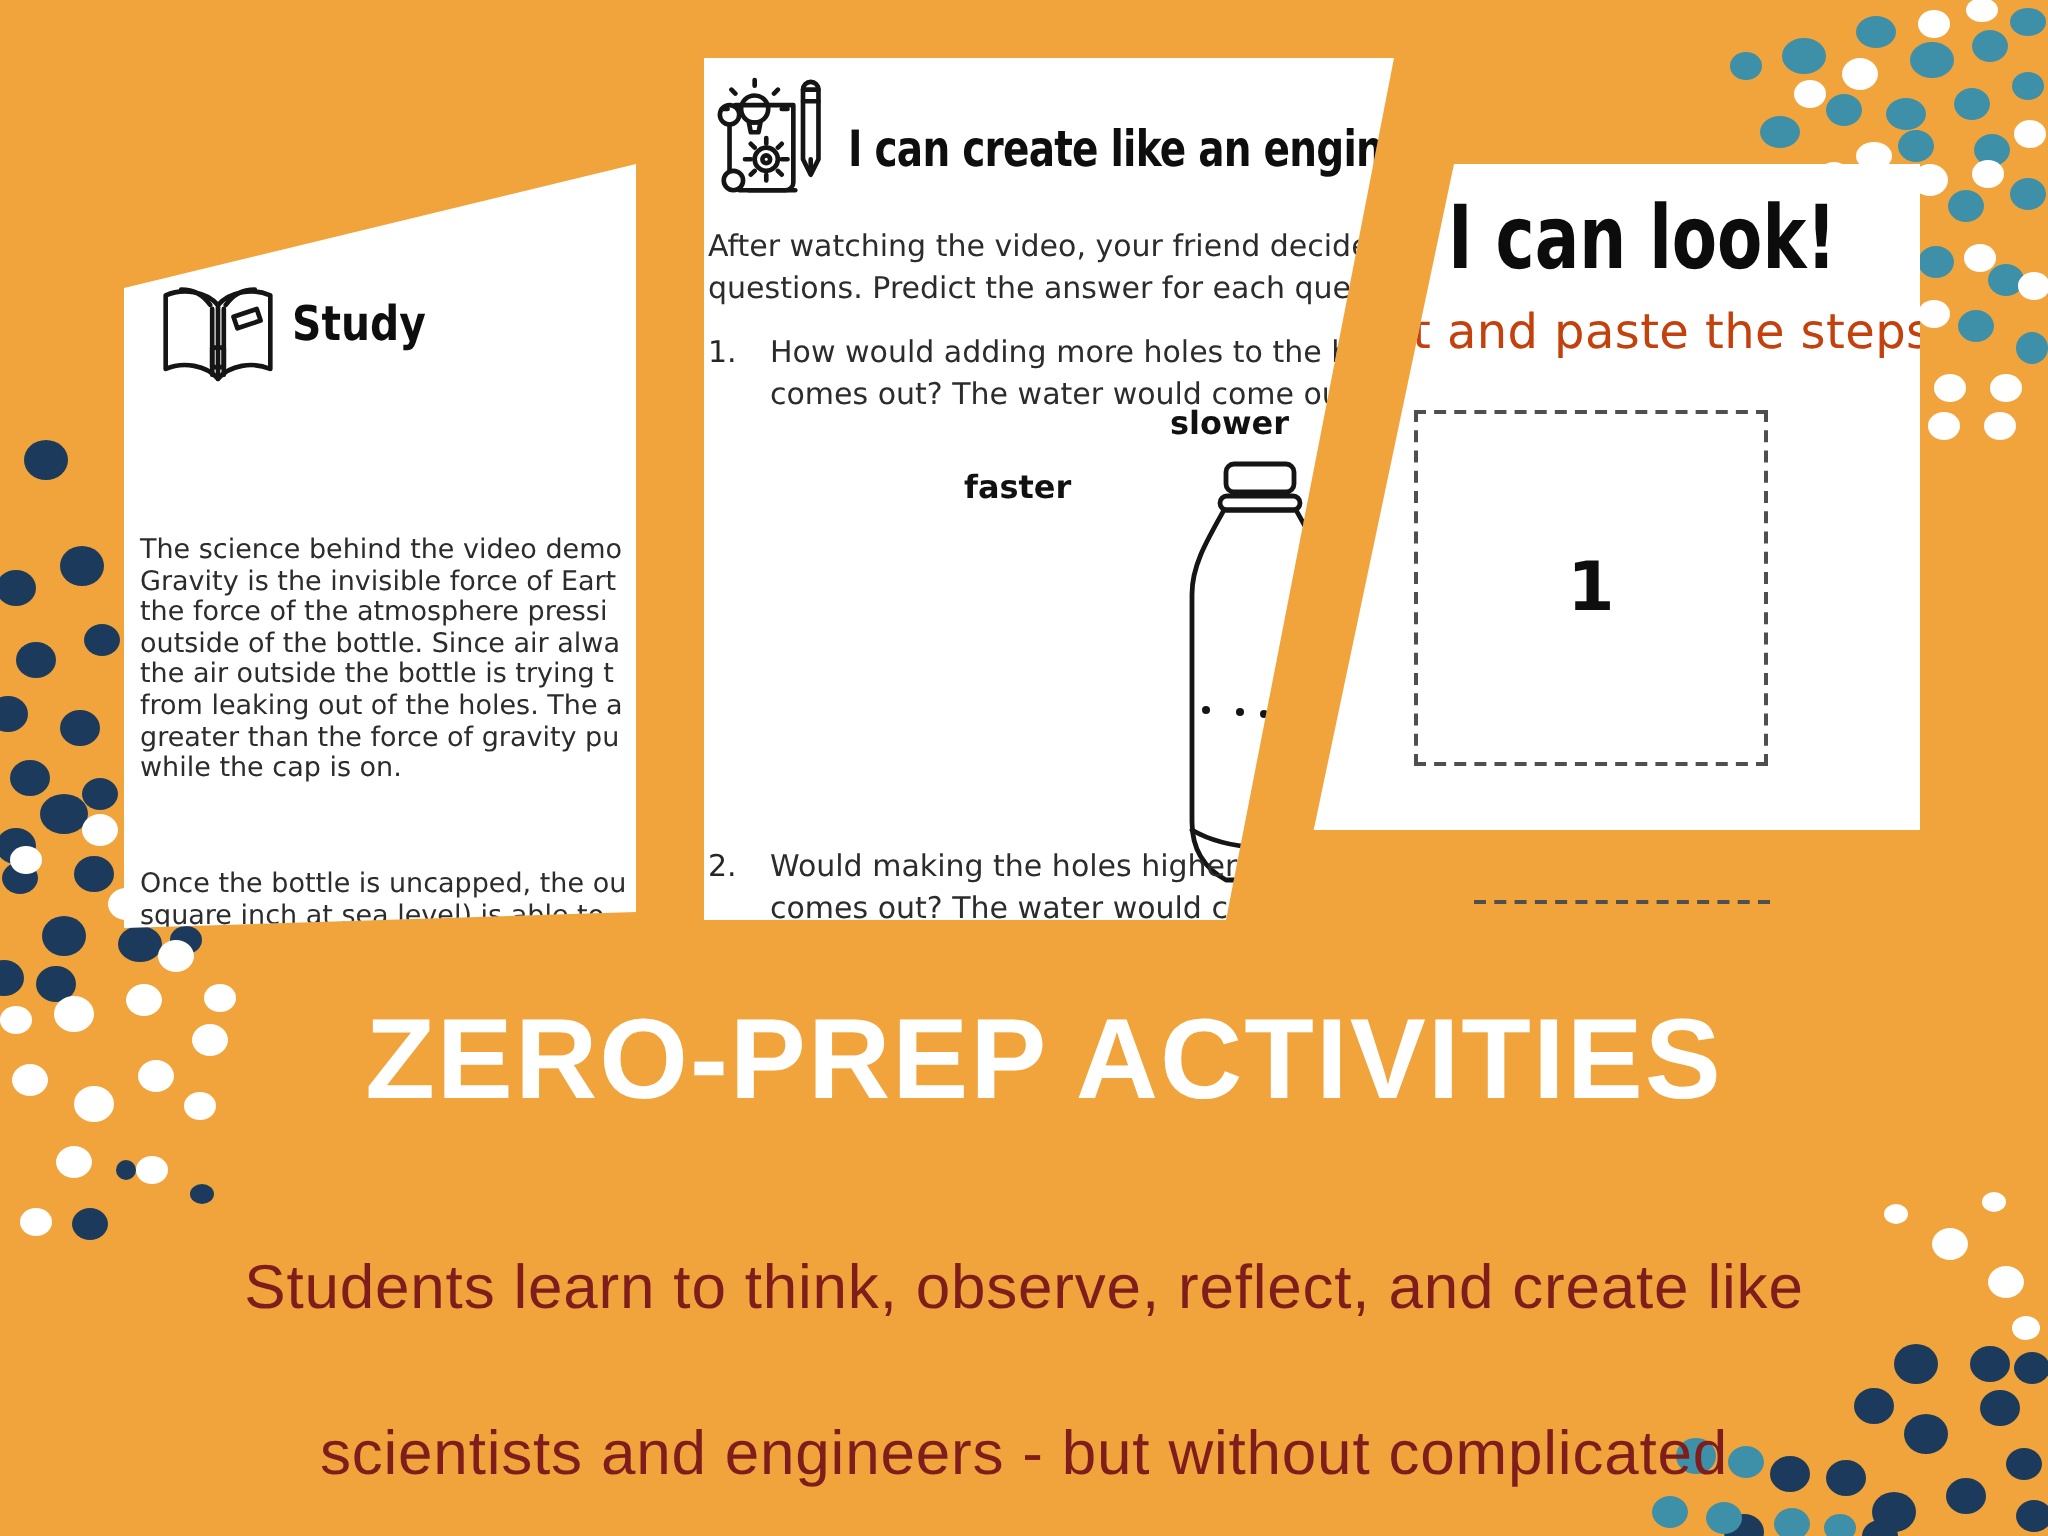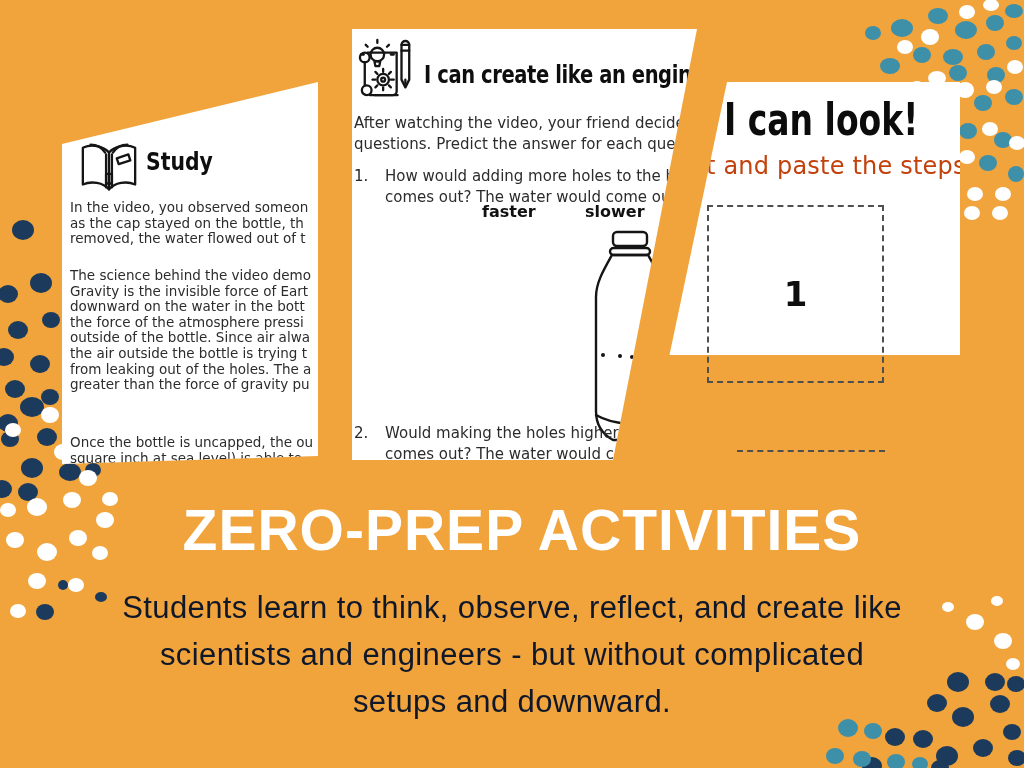--- a/index.html
+++ b/index.html
@@ -30,45 +30,45 @@
     font-size:25px; font-weight:bold; color:#0e0e0e; white-space:nowrap;
     transform:scaleX(0.78); transform-origin:left top; letter-spacing:-0.5px;}
   .eng-intro{position:absolute; left:2px; top:84px;}
   .eng-intro .ln,.q .ln{font-size:15px; line-height:20.5px;}
   .q{position:absolute; left:2px;}
   .q1{top:137px;} .q2{top:394px;}
   .qrow{display:flex;}
   .qnum{width:31px; flex:none; font-size:15px; line-height:21px;}
   .opts{position:absolute; top:173px; left:130px; width:240px;}
   .opt{font-size:16px; font-weight:bold; color:#111;}
-  .opt-faster{position:absolute; left:0;}
+  .opt-faster{position:absolute; left:0;margin-top:32px;}
   .opt-slower{position:absolute; left:103px;}
   .bottle{position:absolute; left:235px; top:200px;}
 
   
-  .sheet-look{left:648px; top:82px; width:312px; height:273px;
+  .sheet-look{left:648px; top:82px; width:312px; height:333px;
     clip-path:polygon(79px 0,312px 0,312px 375px,0 375px);text-decoration:underline;}
   .look-heading{position:absolute; left:76px; top:12px; margin:0;
     font-size:44px; font-weight:bold; color:#0c0c0c; white-space:nowrap;
     transform:scaleX(0.75); transform-origin:left top;}
   .look-instruction{position:absolute; left:58px; top:70px; font-size:24px;
     color:#c2410c; white-space:nowrap; letter-spacing:0.2px;}
   .step-box{position:absolute; left:59px; top:123px; width:173px; height:174px;
     border:2px dashed #4f4f4f; display:flex; align-items:center; justify-content:center;}
   .step-label{font-size:34px; font-weight:bold; color:#0e0e0e;}
   .step-box-next{position:absolute; left:89px; top:368px; width:148px; height:10px;
     border-top:2px dashed #4f4f4f;}
 
   
   .footer{position:absolute; left:0; top:0; width:1024px; color:#ffffff;
     font-family:"Liberation Sans", sans-serif;}
   .promo-title{position:absolute; top:487px; width:1024px; margin:10px; text-align:center;
     font-size:57px; font-weight:bold; letter-spacing:1px; color:#ffffff;}
   .promo-sub{position:absolute; top:584px; width:1024px; text-align:center;}
-  .sub-ln{font-size:31px; line-height:47px; font-weight:normal; letter-spacing:0.4px; color:#0f172a;}
+  .sub-ln{font-size:31px; line-height:47px; font-weight:normal; letter-spacing:0.4px; color:#7f1d1d;margin-top:36px;}
 
   .lineart{stroke:#151515; fill:none; stroke-width:2.4; stroke-linecap:round; stroke-linejoin:round;}
 </style>
 </head>
 <body>
 
 <div class="canvas">
 
   <svg class="dots" width="1024" height="768" aria-hidden="true">
     <g>
@@ -184,34 +184,29 @@
         <path d="M32,12 C38,5 50,3 59,7 L59,45 C50,41 38,43 32,50"></path>
         <path d="M32,12 L32,50"></path>
         <path d="M28,12 C24,6 18,4 13,4"></path>
         <path d="M36,12 C40,6 46,4 51,4"></path>
         <path d="M29,14 L29,48 M35,14 L35,48"></path>
         <path d="M40,18 l12,-4 l2,6 l-12,4 z"></path>
         <path d="M29,34 h6 v10 h-6 z"></path>
       </g>
     </svg>
     <h2 class="study-heading">Study</h2>
-    <div class="para p1">
-      <div class="ln">In the video, you observed someon</div>
-      <div class="ln">as the cap stayed on the bottle, th</div>
-      <div class="ln">removed,  the water flowed out of t</div>
-    </div>
     <div class="para p2">
       <div class="ln">The science behind the video demo</div>
       <div class="ln">Gravity is the invisible force of Eart</div>
-      <div class="ln">downward on the water in the bott</div>
       <div class="ln">the force of the atmosphere pressi</div>
       <div class="ln">outside of the bottle. Since air alwa</div>
       <div class="ln">the air outside the bottle is trying t</div>
       <div class="ln">from leaking out of the holes. The a</div>
       <div class="ln">greater than the force of gravity pu</div>
+      <div class="ln">while the cap is on.</div>
     </div>
     <div class="para p3">
       <div class="ln">Once the bottle is uncapped, the ou</div>
       <div class="ln">square inch at sea level) is able to</div>
     </div>
   </section>
 
   <section class="sheet sheet-engineer">
     <svg class="eng-icon" width="58" height="62" viewBox="0 0 60 62">
       <g class="lineart" stroke-width="2.2">

